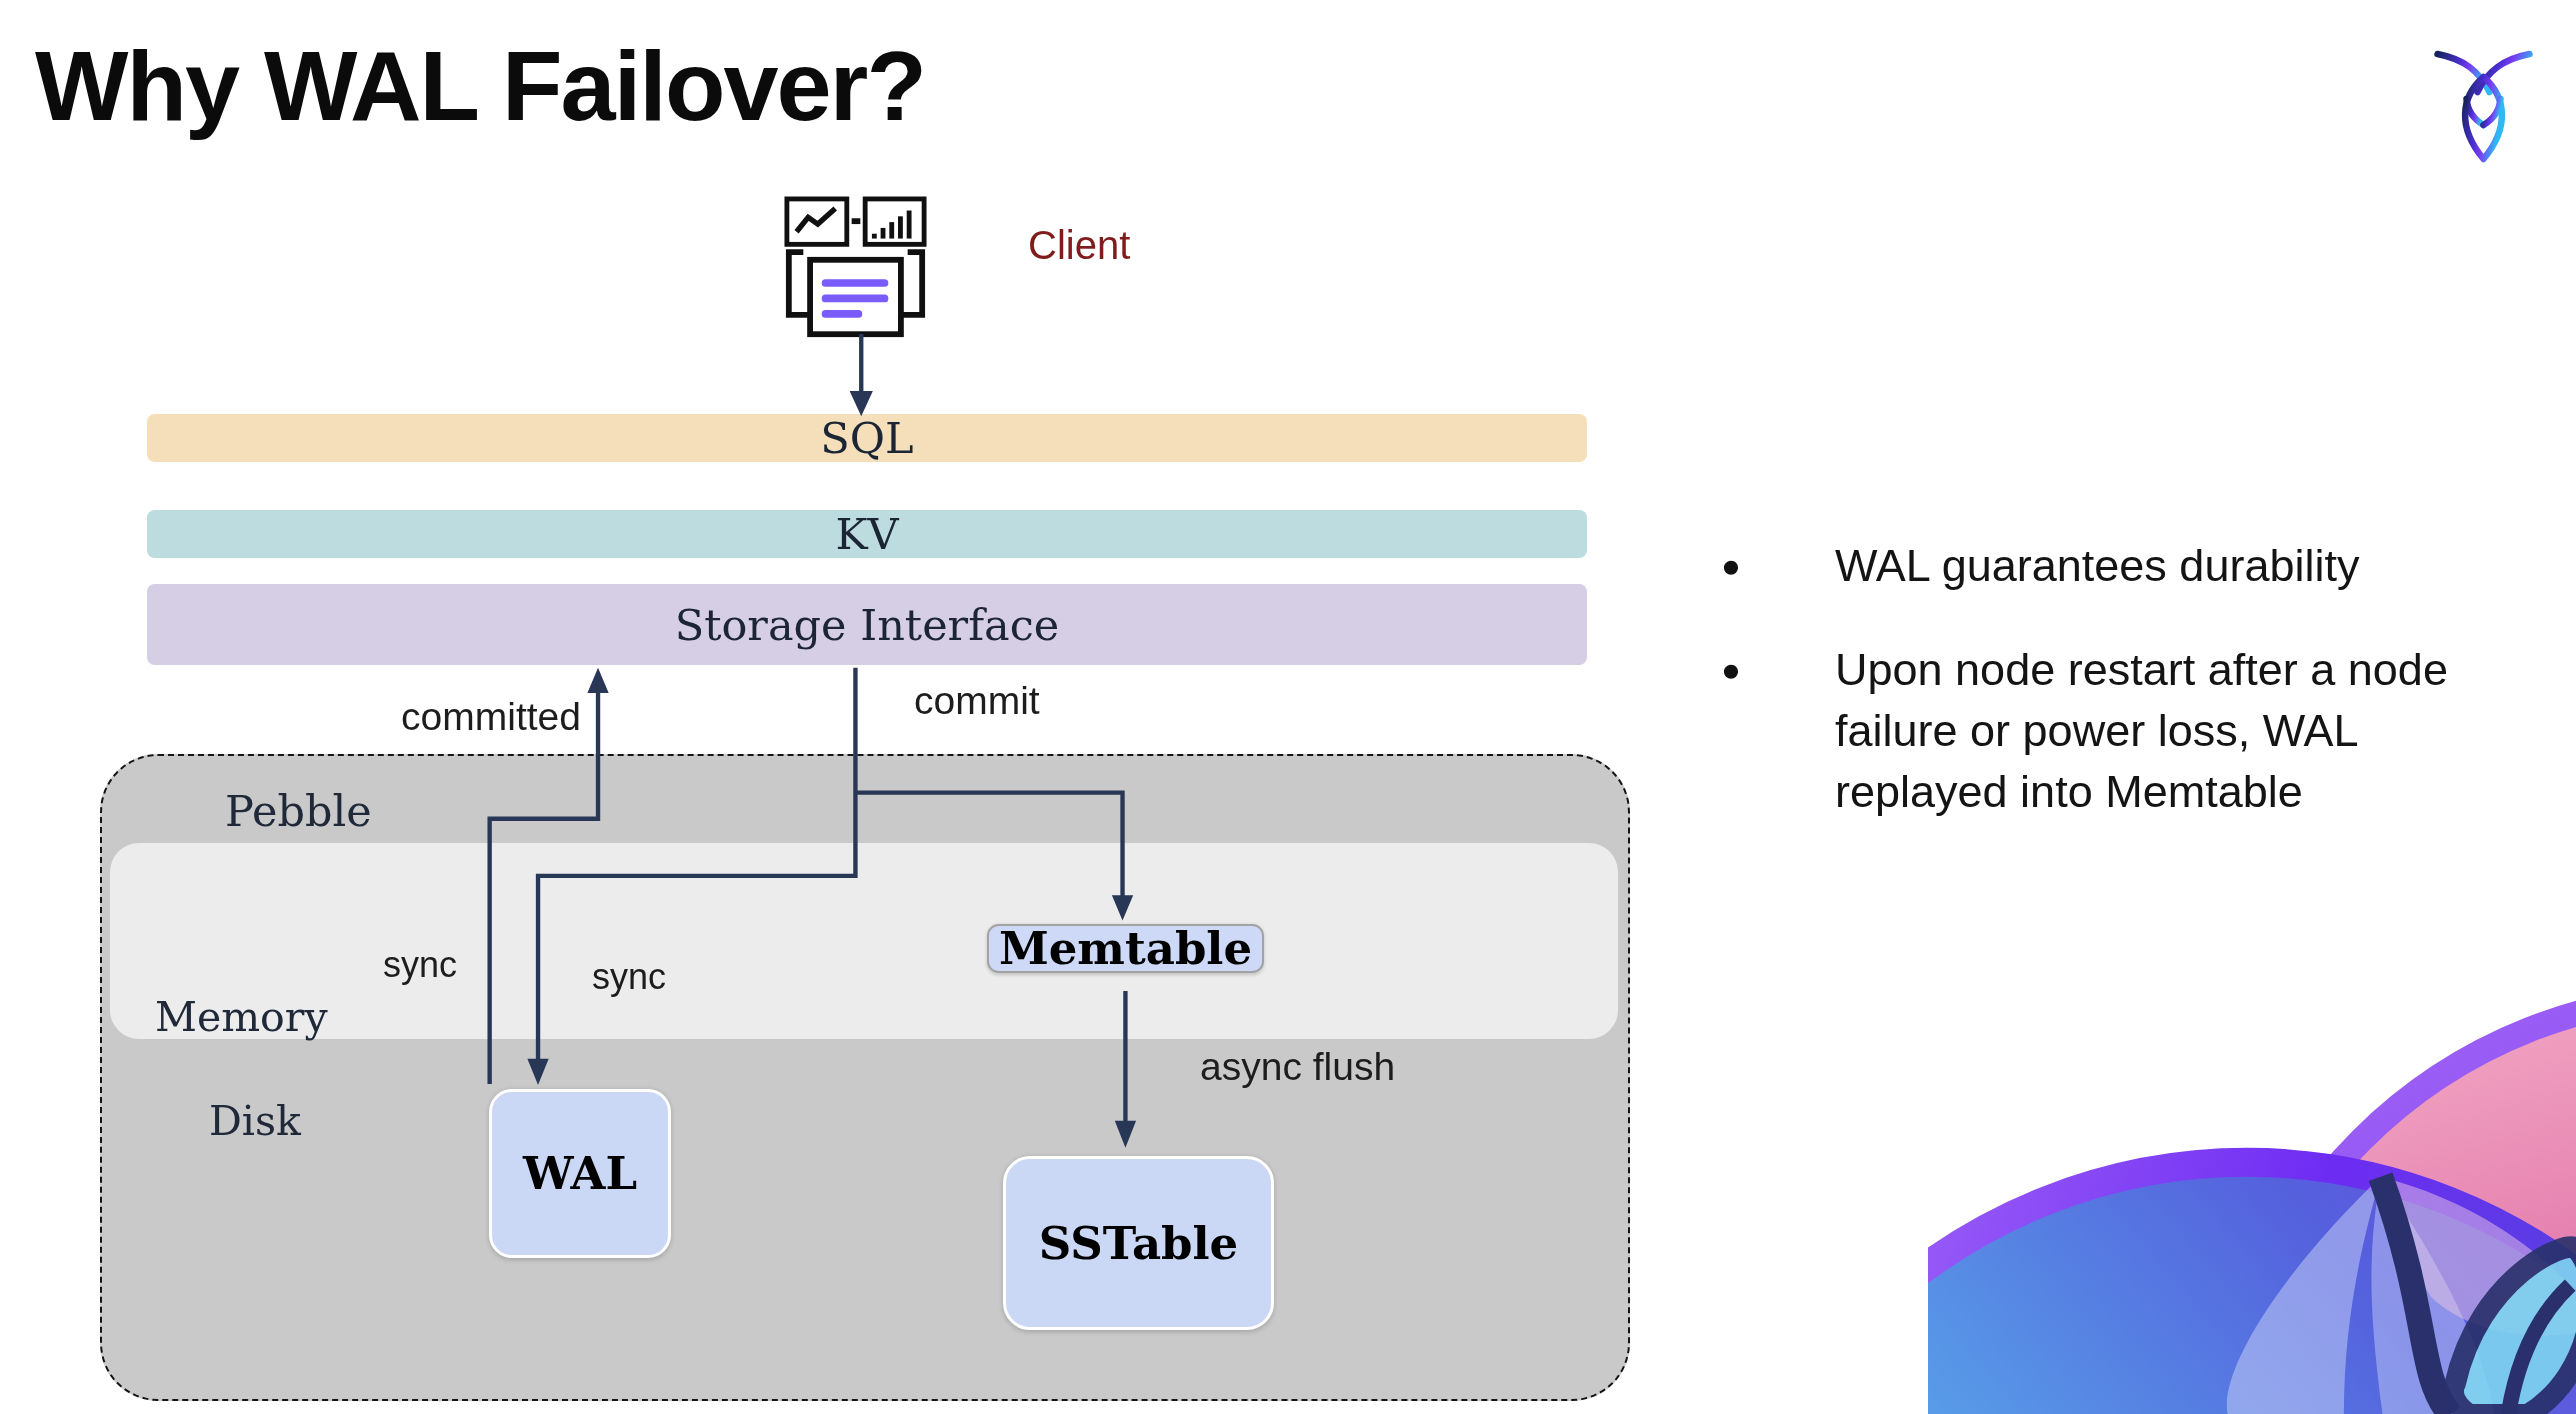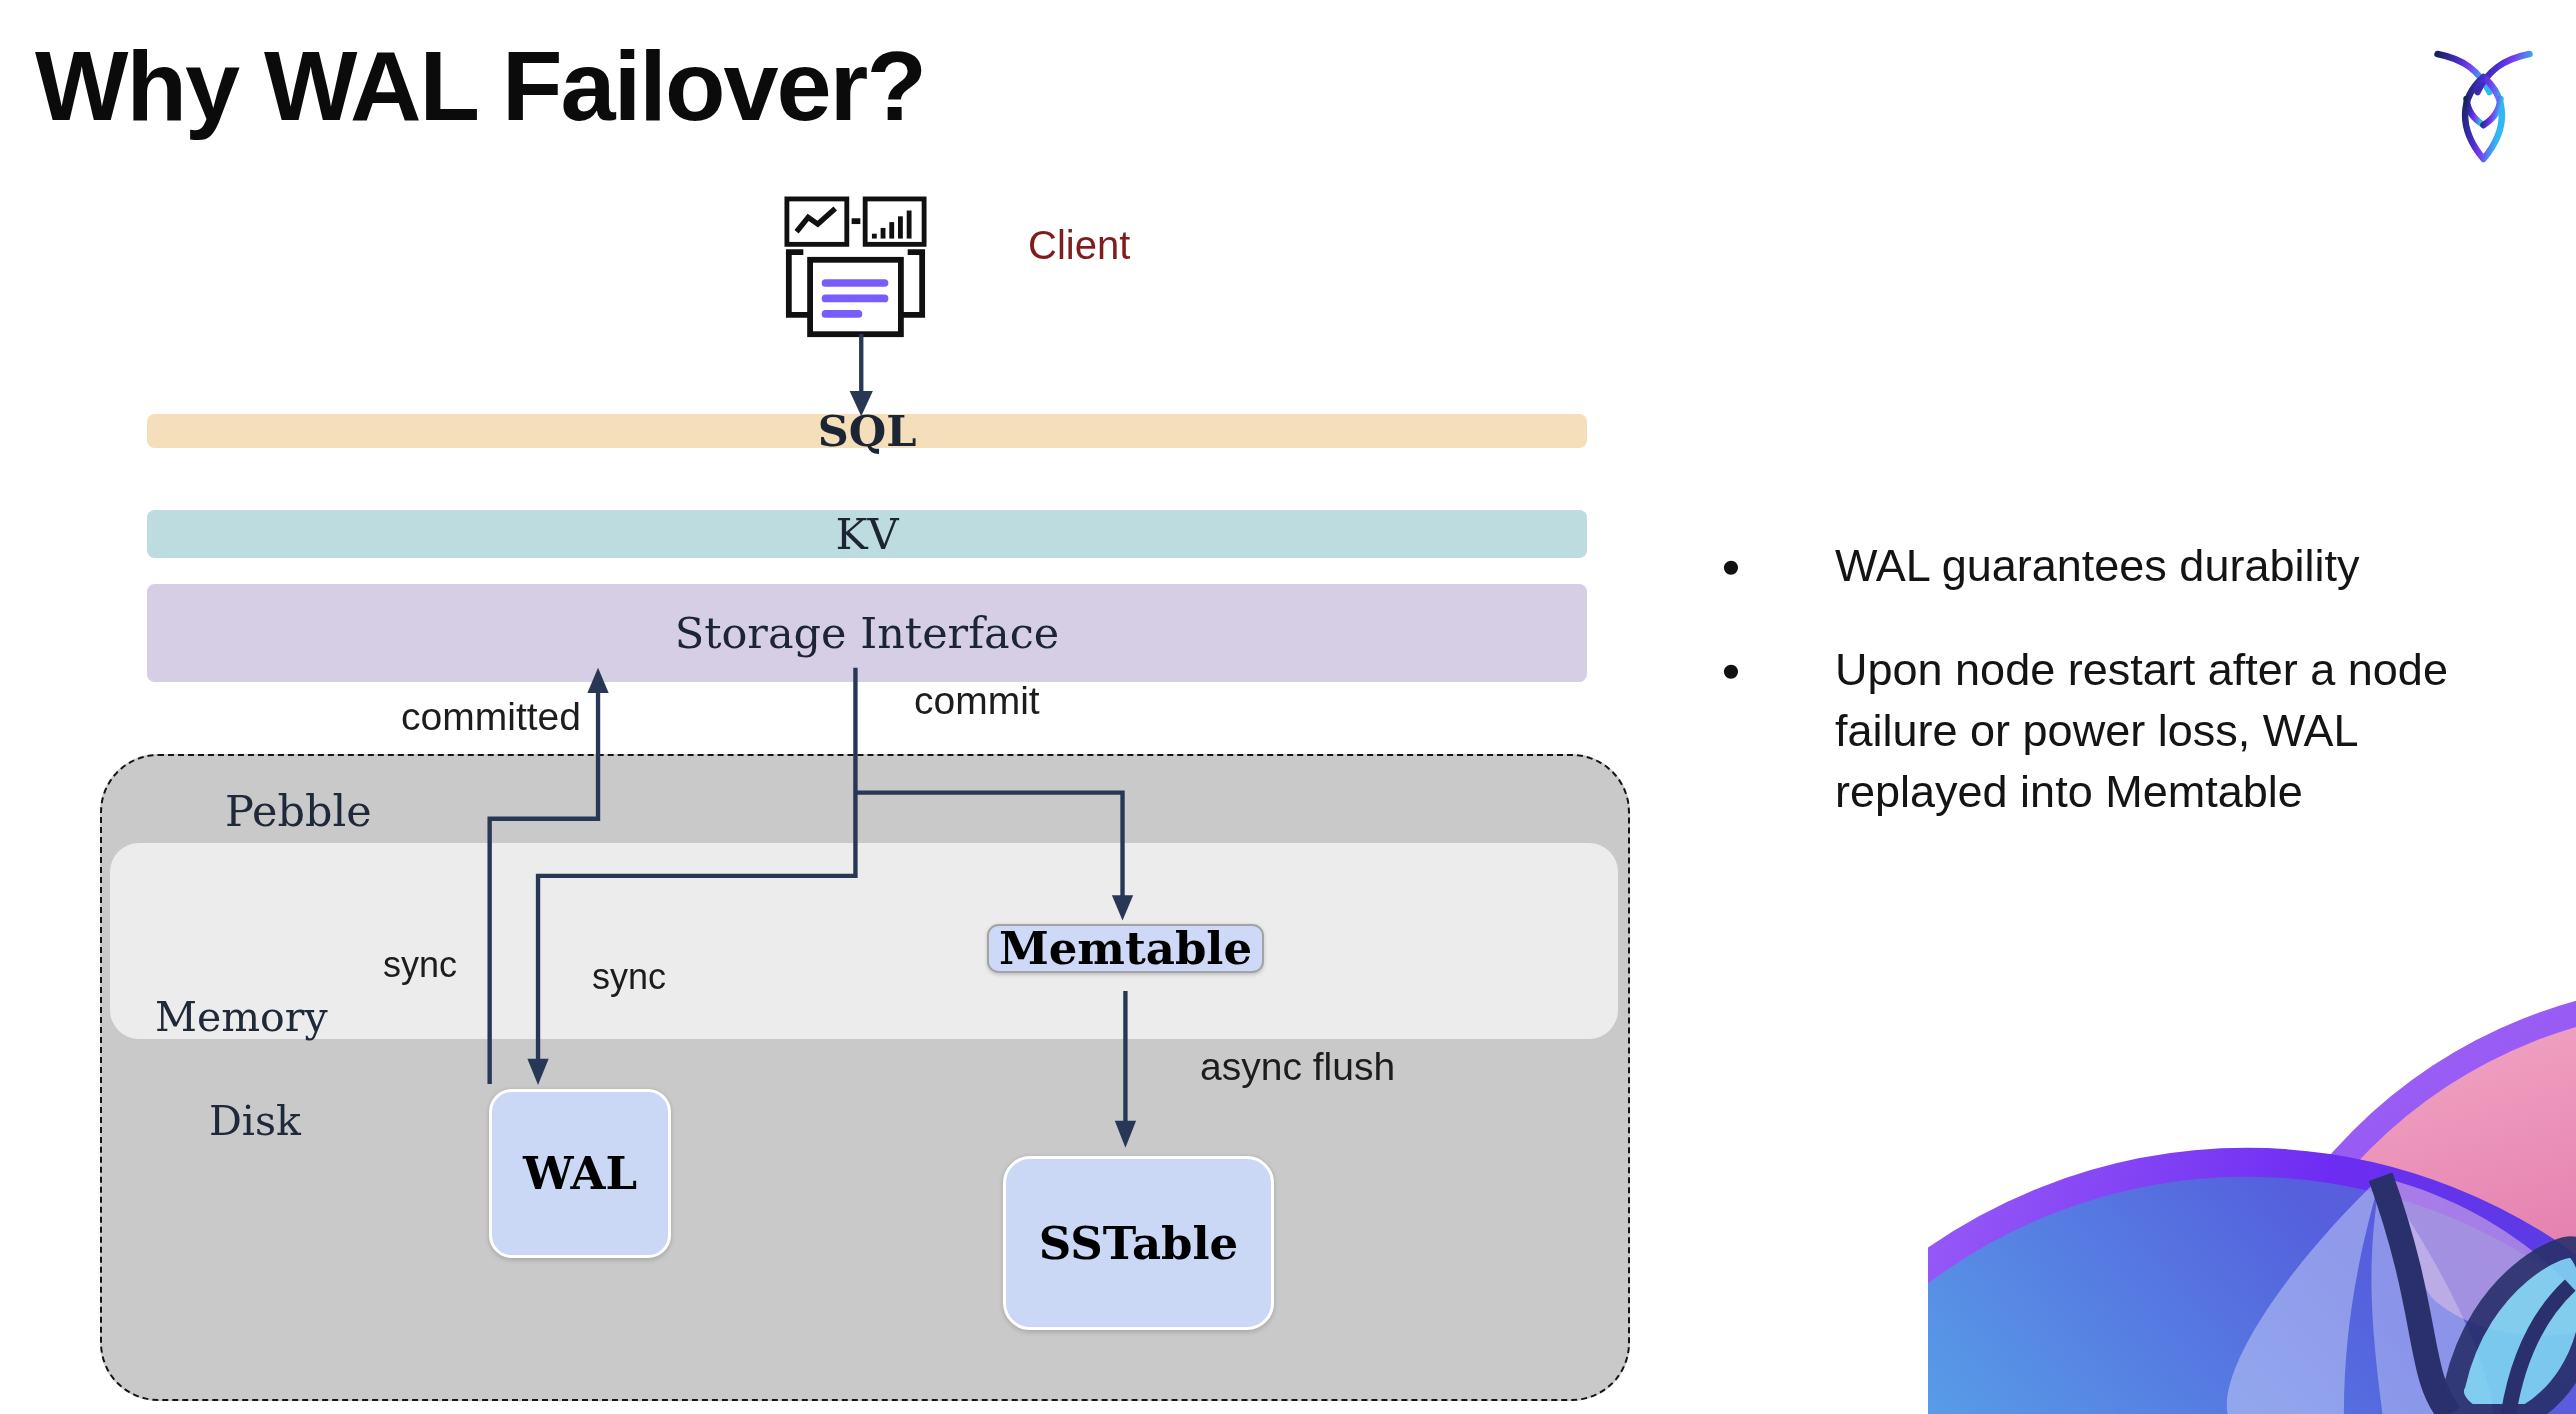--- a/index.html
+++ b/index.html
@@ -9,23 +9,23 @@
 
   
   .title{position:absolute;left:35px;top:29px;font-size:99px;font-weight:800;
          letter-spacing:-1.9px;color:#0b0b0b;line-height:1.15;
          font-family:"Liberation Sans",sans-serif;}
 
   
   .bar{position:absolute;left:147px;width:1440px;border-radius:7.7px;
        display:flex;align-items:center;justify-content:center;
        font-family:"DejaVu Serif",serif;font-size:43px;color:#1c2533;}
-  .bar-sql{top:414px;height:34px;background:#f4dfba;font-weight:bold;}
+  .bar-sql{top:414px;height:48px;background:#f4dfba;}
   .bar-kv{top:510px;height:48px;background:#bcdcdf;}
-  .bar-storage{top:584px;height:98px;background:#d6cee5;}
+  .bar-storage{top:584px;height:81px;background:#d6cee5;}
 
   
   .pebble{position:absolute;left:100px;top:754px;width:1530px;height:647px;
           background:#c9c9c9;border:2.9px dashed #141414;border-radius:58px;box-sizing:border-box;}
   .memory-band{position:absolute;left:110px;top:843px;width:1508px;height:196px;
                background:#ececec;border-radius:29px;}
   .zone-label{position:absolute;font-family:"DejaVu Serif",serif;color:#20293a;}
   .lbl-pebble{left:225px;top:786px;font-size:43px;}
   .lbl-memory{left:155px;top:993px;font-size:41px;}
   .lbl-disk{left:209px;top:1097px;font-size:41px;}

